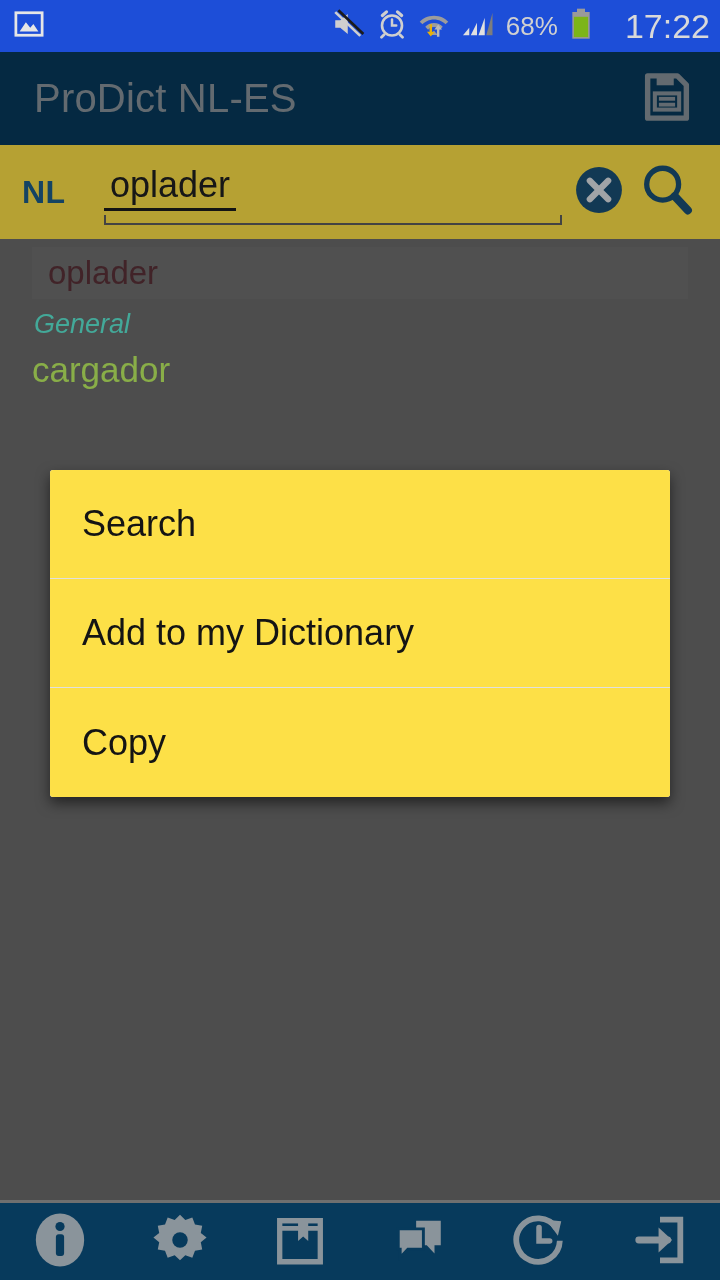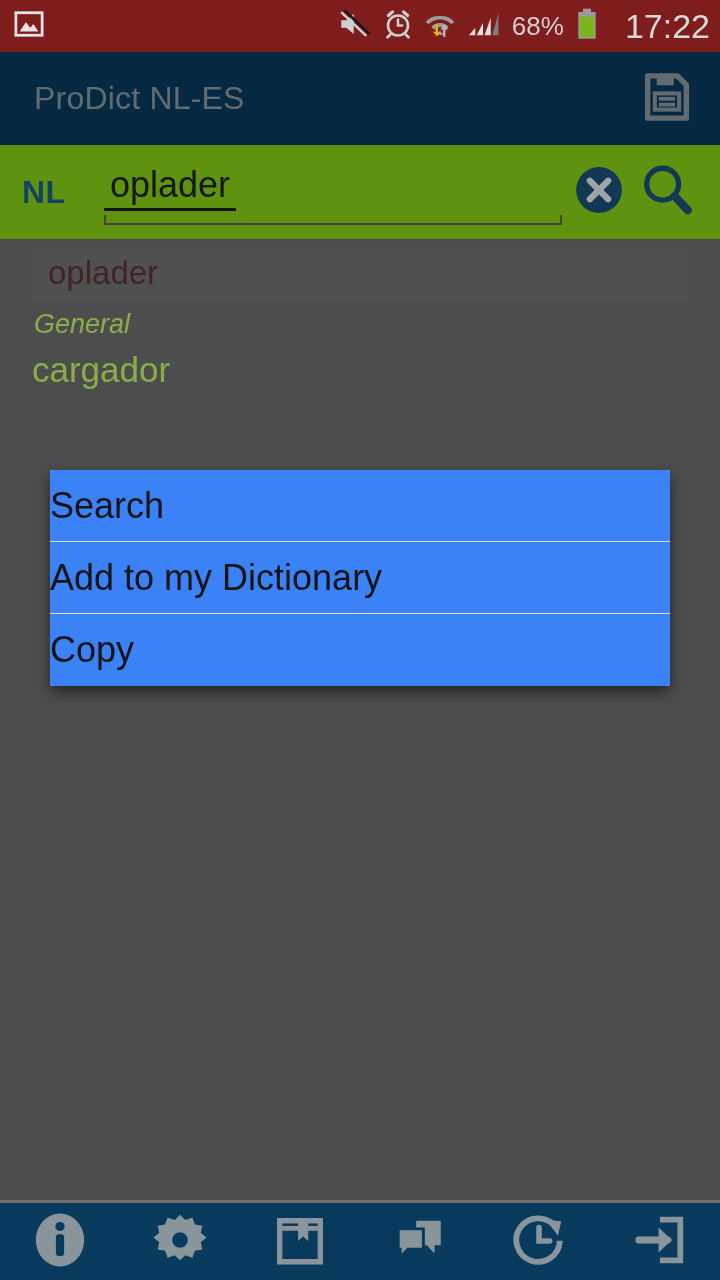--- a/index.html
+++ b/index.html
@@ -7,52 +7,52 @@
   body {
     font-family: "Liberation Sans", sans-serif;
     background:#6b6b6b;
     overflow:hidden;
     position:relative;
   }
 
   
   #status-bar{
     position:absolute; top:0; left:0; width:720px; height:52px;
-    background:#7f1d1d;
+    background:#1d4ed8;
     display:flex; align-items:center;
     padding:0 10px 0 14px;
     z-index:60;
   }
   #status-left{ display:flex; align-items:center; gap:10px; }
   #status-right{ margin-left:auto; display:flex; align-items:center; gap:11px; }
   .sb-icon{ display:block; }
   #status-clock{
     color:#d9d9d9; font-size:34px; letter-spacing:0px;
     font-family:"Liberation Sans", sans-serif; font-weight:400;
-    margin-left:15px; line-height:1;
+    margin-left:21px; line-height:1;
   }
   #battery-pct{ color:#d0d0d0; font-size:26px; line-height:1; }
 
   
   #app-bar{
     position:absolute; top:52px; left:0; width:720px; height:93px;
     background:#073a5c;
     display:flex; align-items:center;
     padding:0 26px 0 34px;
     z-index:10;
   }
   #app-title{
-    color:#8a949b; font-size:32px; font-weight:400; letter-spacing:.2px;
+    color:#8a949b; font-size:40px; font-weight:400; letter-spacing:.2px;
   }
   #save-btn{ margin-left:auto; display:flex; align-items:center; }
 
   
   #search-bar{
     position:absolute; top:145px; left:0; width:720px; height:94px;
-    background:#84cc16;
+    background:#fde047;
     display:flex; align-items:center;
     padding:0 18px 0 18px;
     z-index:9;
   }
   #lang-label{
     color:#1c5d89; font-size:32px; font-weight:bold; letter-spacing:.5px;
     width:68px; text-align:left; padding-left:4px;
   }
   #search-field-wrap{
     position:relative; flex:1; height:70px; margin-left:18px; margin-right:8px;
@@ -83,21 +83,21 @@
     z-index:8;
   }
   #entry-head{
     margin:8px 32px 0 32px; height:52px;
     background:#6f6f6f;
     display:flex; align-items:center;
     padding-left:16px;
   }
   #entry-head-text{ color:#5a3138; font-size:33px; }
   #entry-category{
-    color:#bef264; font-size:27px; font-style:italic; font-weight:500;
+    color:#5eead4; font-size:27px; font-style:italic; font-weight:500;
     margin:10px 0 0 34px;
   }
   #entry-translation{
     color:#bef264; font-size:35px; margin:10px 0 0 32px;
   }
 
   
   #scrim{
     position:absolute; top:52px; left:0; width:720px; height:1228px;
     background:rgba(0,0,0,0.28);
@@ -105,24 +105,25 @@
   }
   #context-dialog{
     position:absolute; left:50px; top:470px; width:620px;
     background:#f4f4f4;
     border-radius:3px;
     box-shadow:0 6px 14px rgba(0,0,0,0.55);
     z-index:30;
     overflow:hidden;
   }
   .dialog-item{
-    height:72px; display:flex; align-items:center;
+    height:109px; display:flex; align-items:center;
+    padding-left:32px;
     color:#141414; font-size:36px;
     border-bottom:1px solid #e0e0e0;
-    background:#3b82f6;
+    background:#fde047;
   }
   .dialog-item:last-child{ border-bottom:none; }
 
   
   #bottom-nav{
     position:absolute; left:0; bottom:0; width:720px; height:80px;
     background:#073a5c;
     display:flex; align-items:center; justify-content:space-around;
     z-index:50;
     border-top:3px solid #6f6f6f;

